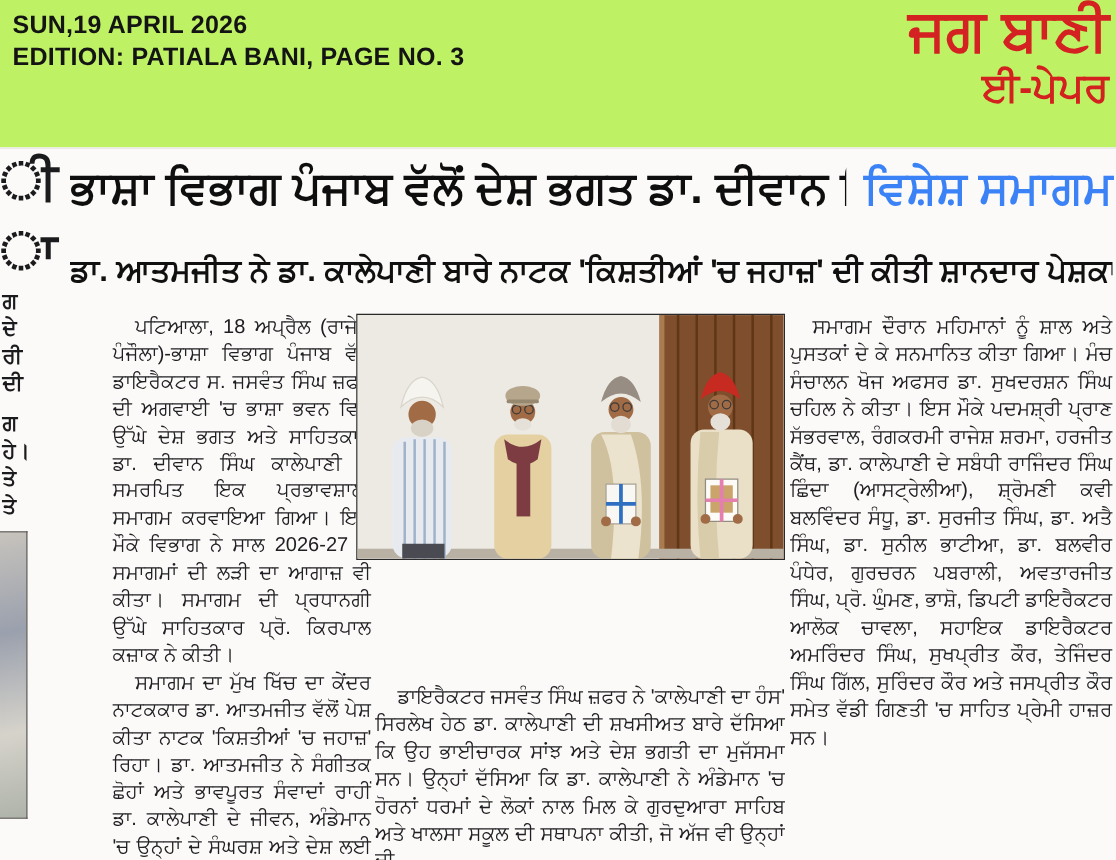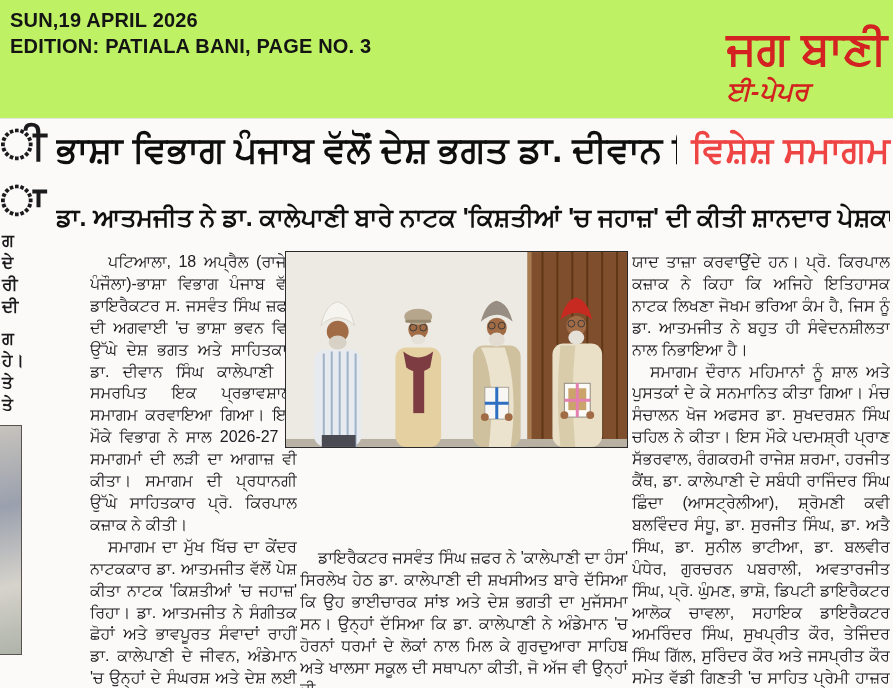--- a/index.html
+++ b/index.html
@@ -5,28 +5,28 @@
   html,body{margin:0;padding:0;}
   body{
     width:893px;height:688px;position:relative;overflow:hidden;
     background:#ffffff;
     font-family:"Liberation Sans","DejaVu Sans",sans-serif;
     color:#1b1b1d;
   }
   
   .header{position:absolute;left:0;top:0;width:893px;height:118px;background:#bef264;}
   .dateline{position:absolute;left:10px;top:8px;font-size:20px;font-weight:bold;color:#141414;line-height:1.28;letter-spacing:.2px;}
-  .masthead{position:absolute;right:6px;top:24px;text-align:left;}
+  .masthead{position:absolute;right:6px;top:0;text-align:right;}
   .masthead-main{font-size:46px;font-weight:bold;color:#d32221;line-height:1.05;}
-  .masthead-sub{font-size:26px;font-weight:bold;color:#d3211f;margin-top:4px;font-style:italic;}
+  .masthead-sub{font-size:32px;font-weight:bold;color:#d3211f;margin-top:4px;}
   
   .clip{position:absolute;left:0;top:118px;width:893px;height:570px;background:#fbfaf8;border-top:1px solid #e7e5e2;box-sizing:border-box;}
   .headline{position:absolute;left:56px;top:8px;width:834px;display:flex;justify-content:space-between;align-items:baseline;font-weight:bold;font-size:36px;line-height:1.3;color:#0e0e0e;}
   .headline .hl-black{white-space:nowrap;overflow:hidden;flex:1 1 auto;}
-  .headline .hl-blue{white-space:nowrap;color:#ef4444;margin-left:14px;}
+  .headline .hl-blue{white-space:nowrap;color:#3b82f6;margin-left:14px;}
   .subheadline{position:absolute;left:56px;top:84px;width:834px;font-weight:bold;font-size:25px;white-space:nowrap;overflow:hidden;color:#101010;}
   
   .frag{position:absolute;color:#1b1b1d;}
   .frag-big{font-size:42px;font-weight:bold;left:0px;}
   .frag-small{font-size:17px;font-weight:600;left:2px;}
   .sliver-photo{
     position:absolute;left:0;top:306px;width:22px;height:230px;
     background:linear-gradient(168deg,#c7c3bd 0%,#9aa0ad 35%,#d6d3cb 70%,#aeb3a9 100%);
     border:1px solid #57544f;border-left:none;box-sizing:border-box;
   }
@@ -144,17 +144,16 @@
       </g>
     </svg>
   </div>
 
 
   <div class="col-mid">
     <p class="body-text indent">ਡਾਇਰੈਕਟਰ ਜਸਵੰਤ ਸਿੰਘ ਜ਼ਫਰ ਨੇ 'ਕਾਲੇਪਾਣੀ ਦਾ ਹੰਸ' ਸਿਰਲੇਖ ਹੇਠ ਡਾ. ਕਾਲੇਪਾਣੀ ਦੀ ਸ਼ਖਸੀਅਤ ਬਾਰੇ ਦੱਸਿਆ ਕਿ ਉਹ ਭਾਈਚਾਰਕ ਸਾਂਝ ਅਤੇ ਦੇਸ਼ ਭਗਤੀ ਦਾ ਮੁਜੱਸਮਾ ਸਨ। ਉਨ੍ਹਾਂ ਦੱਸਿਆ ਕਿ ਡਾ. ਕਾਲੇਪਾਣੀ ਨੇ ਅੰਡੇਮਾਨ 'ਚ ਹੋਰਨਾਂ ਧਰਮਾਂ ਦੇ ਲੋਕਾਂ ਨਾਲ ਮਿਲ ਕੇ ਗੁਰਦੁਆਰਾ ਸਾਹਿਬ ਅਤੇ ਖਾਲਸਾ ਸਕੂਲ ਦੀ ਸਥਾਪਨਾ ਕੀਤੀ, ਜੋ ਅੱਜ ਵੀ ਉਨ੍ਹਾਂ ਦੀ</p>
   </div>
 
   <div class="col-right">
-    <p class="body-text">ਯਾਦ ਤਾਜ਼ਾ ਕਰਵਾਉਂਦੇ ਹਨ। ਪ੍ਰੋ. ਕਿਰਪਾਲ ਕਜ਼ਾਕ ਨੇ ਕਿਹਾ ਕਿ ਅਜਿਹੇ ਇਤਿਹਾਸਕ ਨਾਟਕ ਲਿਖਣਾ ਜੋਖਮ ਭਰਿਆ ਕੰਮ ਹੈ, ਜਿਸ ਨੂੰ ਡਾ. ਆਤਮਜੀਤ ਨੇ ਬਹੁਤ ਹੀ ਸੰਵੇਦਨਸ਼ੀਲਤਾ ਨਾਲ ਨਿਭਾਇਆ ਹੈ।</p>
     <p class="body-text indent">ਸਮਾਗਮ ਦੌਰਾਨ ਮਹਿਮਾਨਾਂ ਨੂੰ ਸ਼ਾਲ ਅਤੇ ਪੁਸਤਕਾਂ ਦੇ ਕੇ ਸਨਮਾਨਿਤ ਕੀਤਾ ਗਿਆ। ਮੰਚ ਸੰਚਾਲਨ ਖੋਜ ਅਫਸਰ ਡਾ. ਸੁਖਦਰਸ਼ਨ ਸਿੰਘ ਚਹਿਲ ਨੇ ਕੀਤਾ। ਇਸ ਮੌਕੇ ਪਦਮਸ਼੍ਰੀ ਪ੍ਰਾਣ ਸੱਭਰਵਾਲ, ਰੰਗਕਰਮੀ ਰਾਜੇਸ਼ ਸ਼ਰਮਾ, ਹਰਜੀਤ ਕੈਂਥ, ਡਾ. ਕਾਲੇਪਾਣੀ ਦੇ ਸਬੰਧੀ ਰਾਜਿੰਦਰ ਸਿੰਘ ਛਿੰਦਾ (ਆਸਟ੍ਰੇਲੀਆ), ਸ਼੍ਰੋਮਣੀ ਕਵੀ ਬਲਵਿੰਦਰ ਸੰਧੂ, ਡਾ. ਸੁਰਜੀਤ ਸਿੰਘ, ਡਾ. ਅਤੈ ਸਿੰਘ, ਡਾ. ਸੁਨੀਲ ਭਾਟੀਆ, ਡਾ. ਬਲਵੀਰ ਪੰਧੇਰ, ਗੁਰਚਰਨ ਪਬਰਾਲੀ, ਅਵਤਾਰਜੀਤ ਸਿੰਘ, ਪ੍ਰੋ. ਘੁੰਮਣ, ਭਾਸ਼ੋ, ਡਿਪਟੀ ਡਾਇਰੈਕਟਰ ਆਲੋਕ ਚਾਵਲਾ, ਸਹਾਇਕ ਡਾਇਰੈਕਟਰ ਅਮਰਿੰਦਰ ਸਿੰਘ, ਸੁਖਪ੍ਰੀਤ ਕੌਰ, ਤੇਜਿੰਦਰ ਸਿੰਘ ਗਿੱਲ, ਸੁਰਿੰਦਰ ਕੌਰ ਅਤੇ ਜਸਪ੍ਰੀਤ ਕੌਰ ਸਮੇਤ ਵੱਡੀ ਗਿਣਤੀ 'ਚ ਸਾਹਿਤ ਪ੍ਰੇਮੀ ਹਾਜ਼ਰ ਸਨ।</p>
   </div>
 
 </div>
 
 </body></html>

